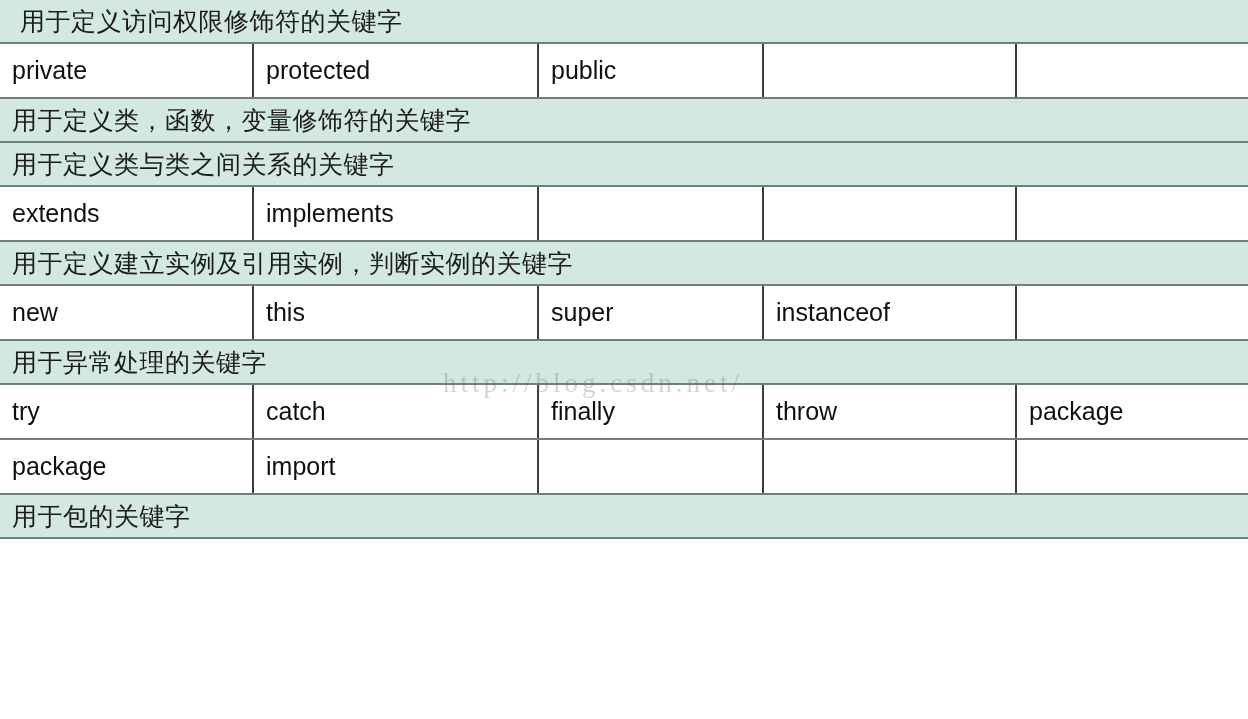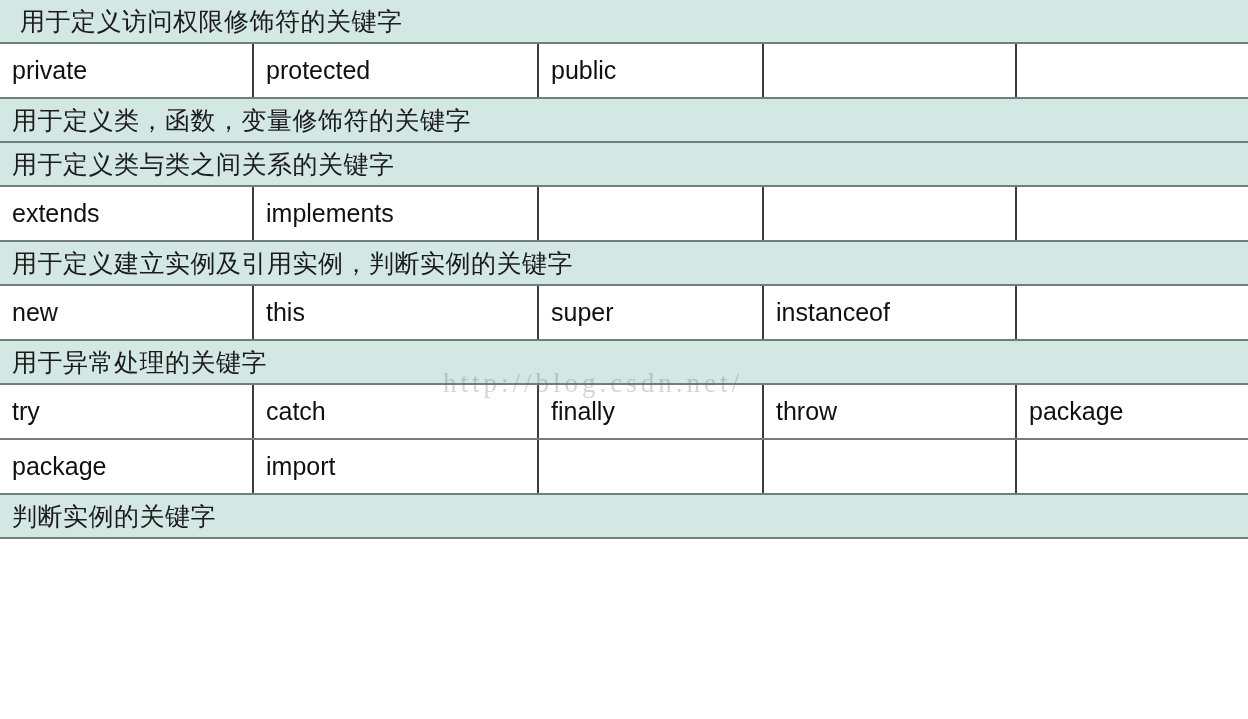--- a/index.html
+++ b/index.html
@@ -151,21 +151,21 @@
 
     <tr class="kw-row">
       <td>package</td>
       <td>import</td>
       <td></td>
       <td></td>
       <td></td>
     </tr>
 
     <tr class="section-row">
-      <td colspan="5">判断实例的关键字</td>
+      <td colspan="5">用于包的关键字</td>
     </tr>
 
   </tbody>
 </table>
 
 <div id="watermark">
   <div class="wm-text">http://blog.csdn.net/</div>
 </div>
 
 </body></html>

